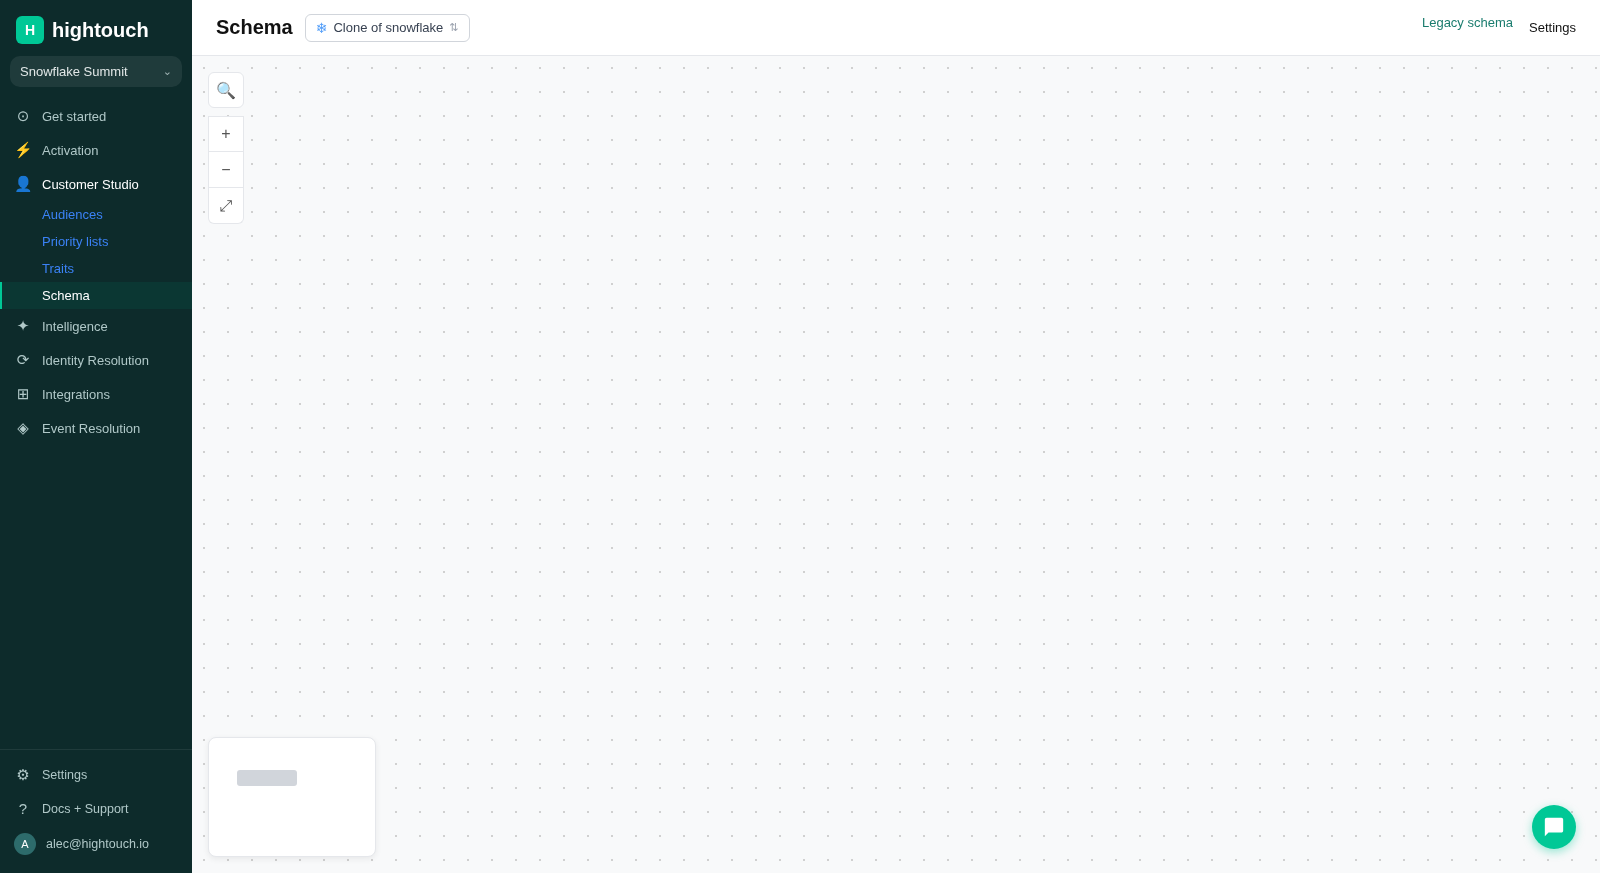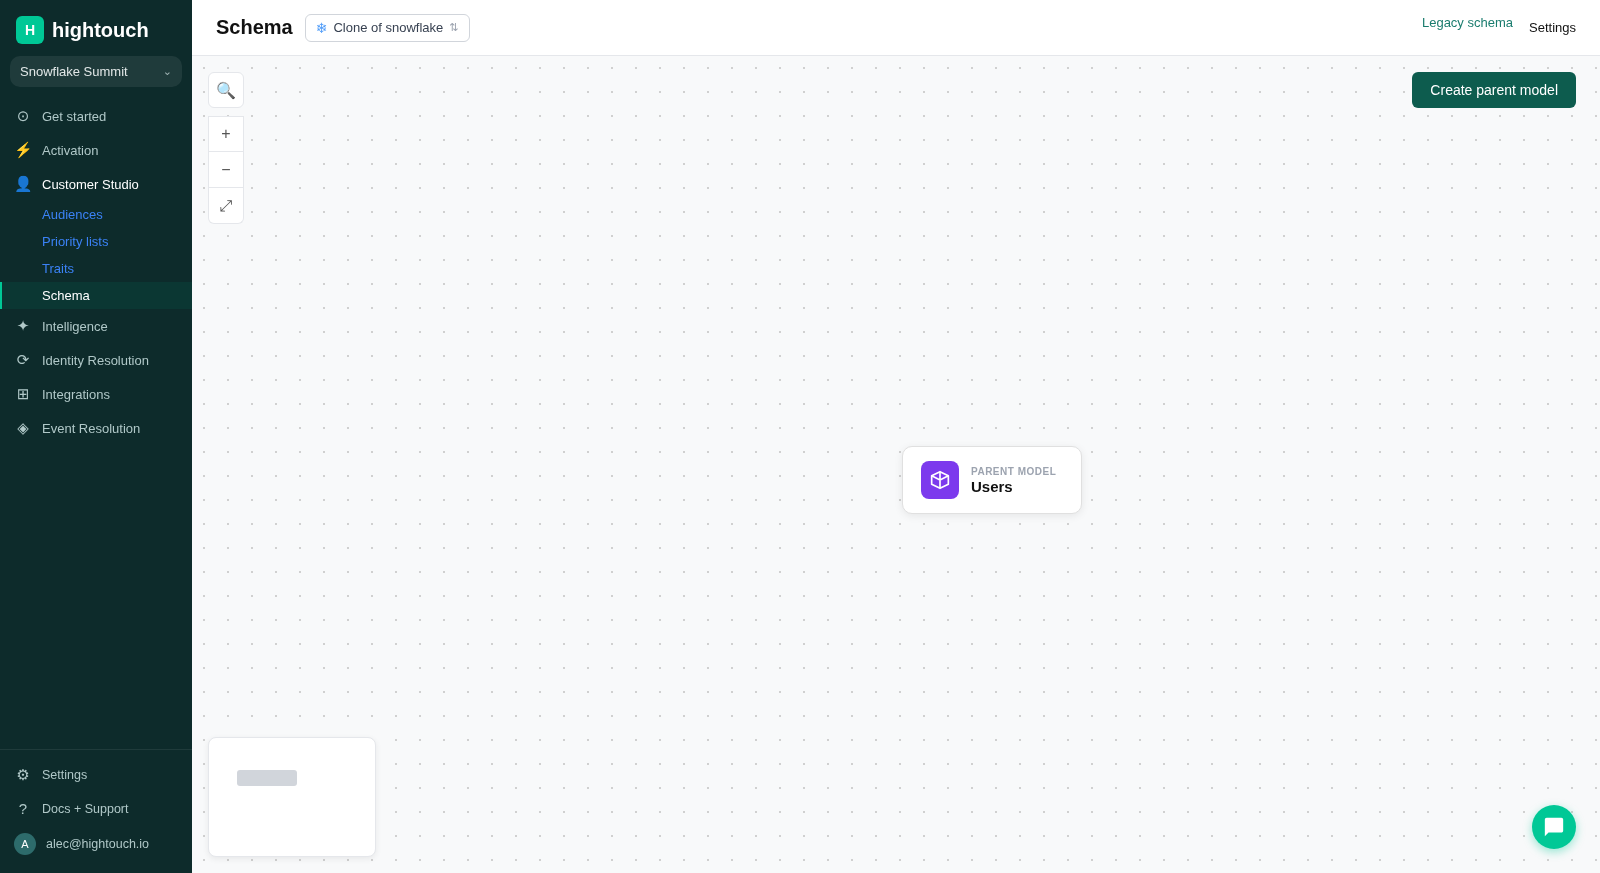--- a/index.html
+++ b/index.html
@@ -323,34 +323,21 @@
         <span>+</span>
       </div>
       <div class="canvas-btn">
         <span>−</span>
       </div>
       <div class="canvas-btn">
         <span>⤢</span>
       </div>
     </div>
 
-    <button id="create-parent-btn">Create parent model</button>
-
-    <div id="parent-model-node">
-      <div class="model-icon-box">
-        <svg width="20" height="20" viewBox="0 0 24 24" fill="none" xmlns="http://www.w3.org/2000/svg">
-          <path d="M12 2L22 7V17L12 22L2 17V7L12 2Z" stroke="white" stroke-width="2" stroke-linejoin="round"></path>
-          <path d="M12 2V22M2 7L12 12L22 7" stroke="white" stroke-width="2" stroke-linejoin="round"></path>
-        </svg>
-      </div>
-      <div class="model-info">
-        <div class="model-label">PARENT MODEL</div>
-        <div class="model-name">Users</div>
-      </div>
-    </div>
+
 
     <div id="minimap">
       <div id="minimap-inner"></div>
     </div>
   </div>
 </div>
 
 <div id="chat-bubble">
   <svg width="22" height="22" viewBox="0 0 24 24" fill="white" xmlns="http://www.w3.org/2000/svg">
     <path d="M20 2H4C2.9 2 2 2.9 2 4V22L6 18H20C21.1 18 22 17.1 22 16V4C22 2.9 21.1 2 20 2Z"></path>

